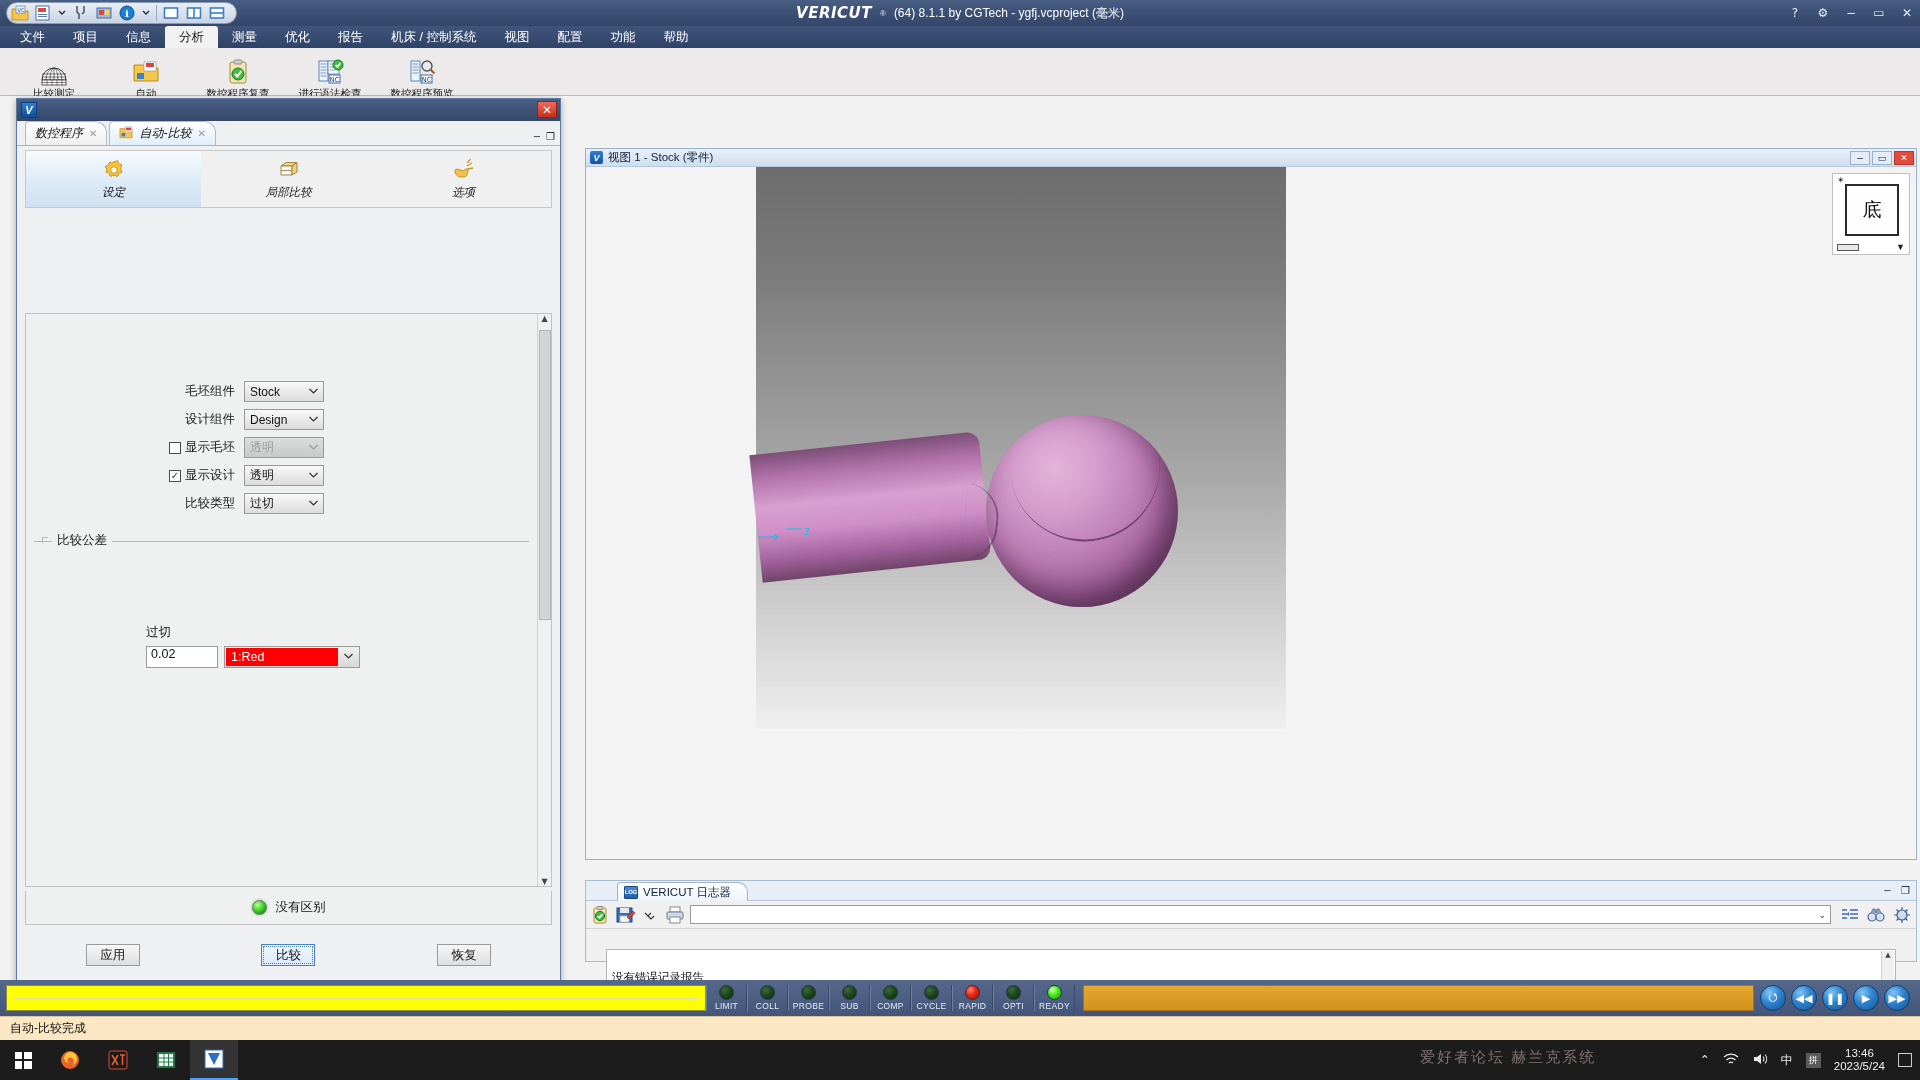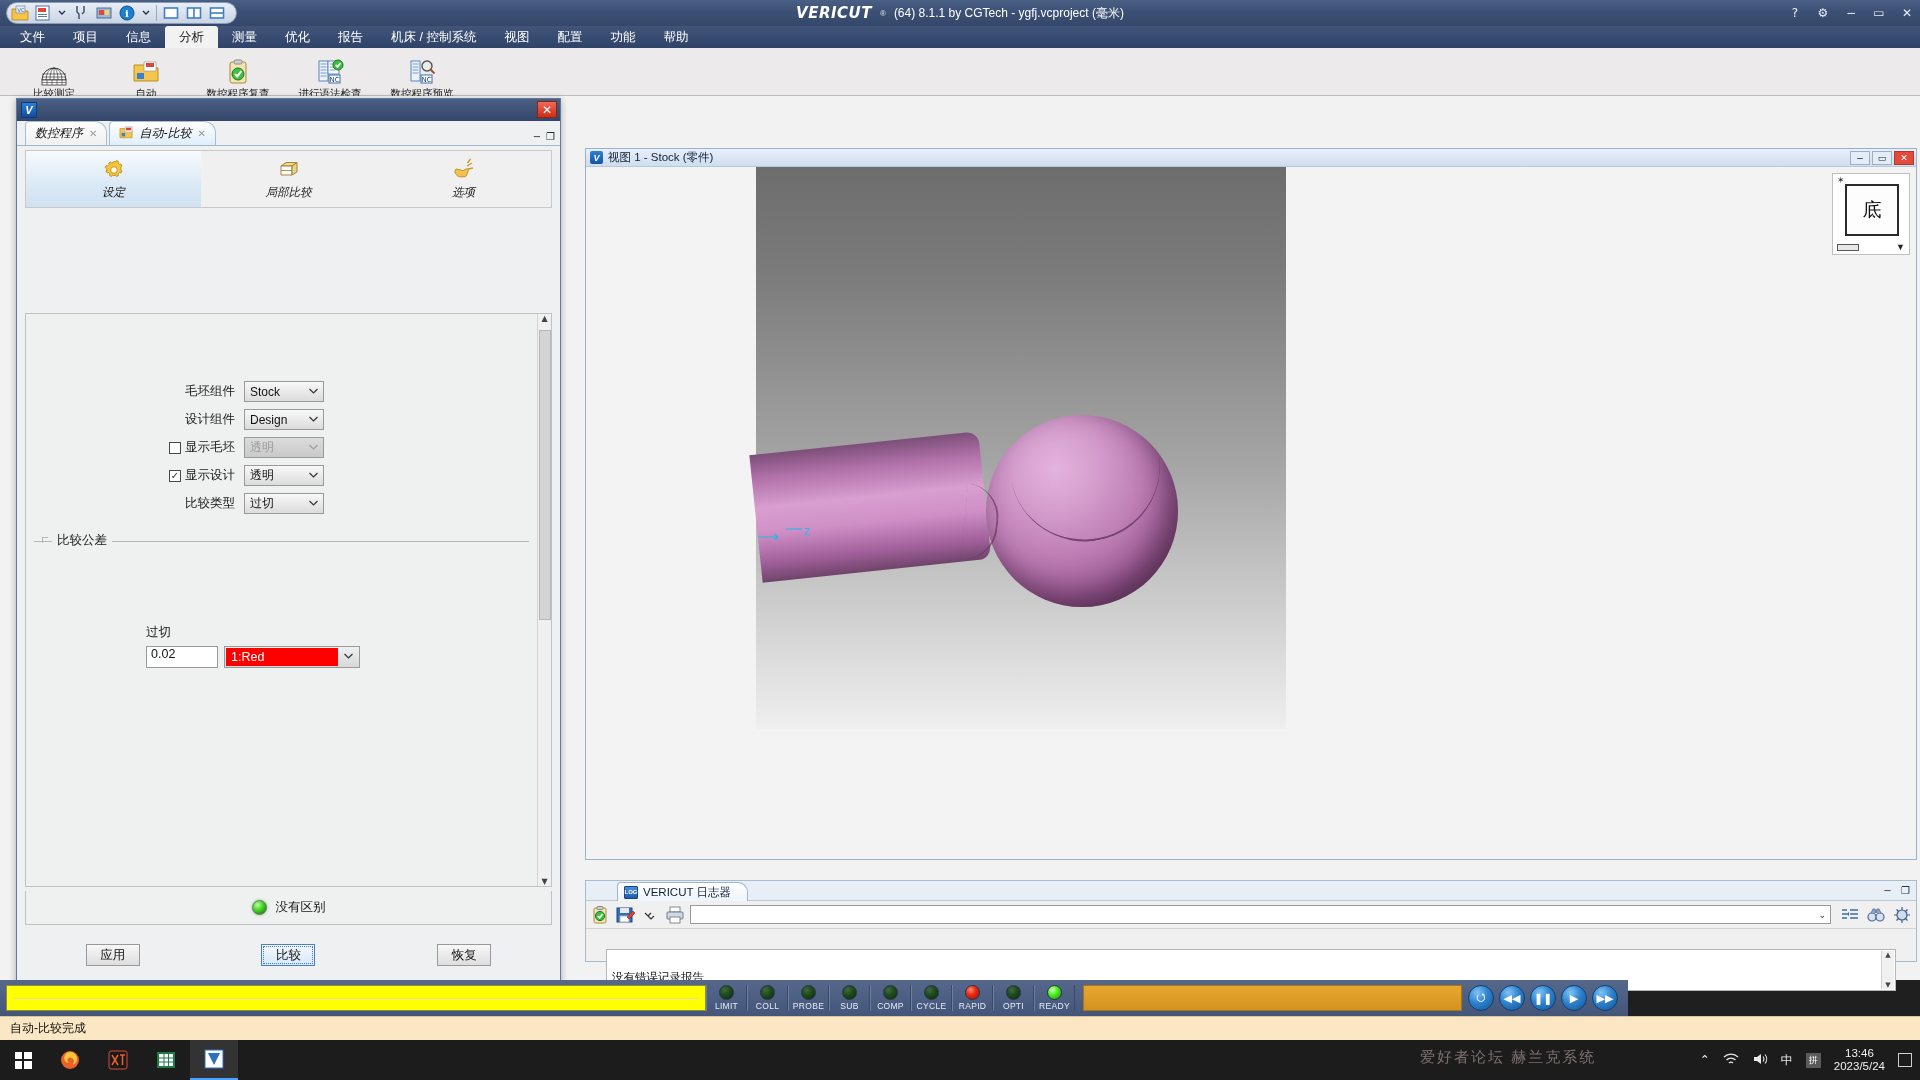--- a/index.html
+++ b/index.html
@@ -349,21 +349,21 @@
     min-width: 54px; height: 22px; padding: 0 13px;
     border: 1px solid #9a9a9a; background: linear-gradient(180deg,#f7f7f7,#dedede);
     font-size: 12.5px; color: #111;
     display: flex; align-items: center; justify-content: center;
   }
   .dbtn.focus { border: 1px solid #4a80c8; outline: 1px dotted #4a80c8; outline-offset: -3px;
                 background: linear-gradient(180deg,#f2f8ff,#d9e8fa); }
 
   
   .statusstrip {
-    position: absolute; left: 0; top: 980px; width: 1628px; height: 36px;
+    position: absolute; left: 0; top: 980px; width: 1920px; height: 36px;
     background: linear-gradient(180deg,#56688a 0%,#43567a 100%);
     display: flex; align-items: center; padding: 0 6px; gap: 0;
   }
   .progress-yellow {
     width: 700px; height: 26px; background: #ffff00; border: 1px solid #8e8e3a;
     position: relative;
   }
   .progress-yellow .pg-line{position:absolute;left:6px;right:6px;top:12px;height:1px;background:#ddddb0;}
   .leds { display: flex; align-items: center; }
   .ledcell {

